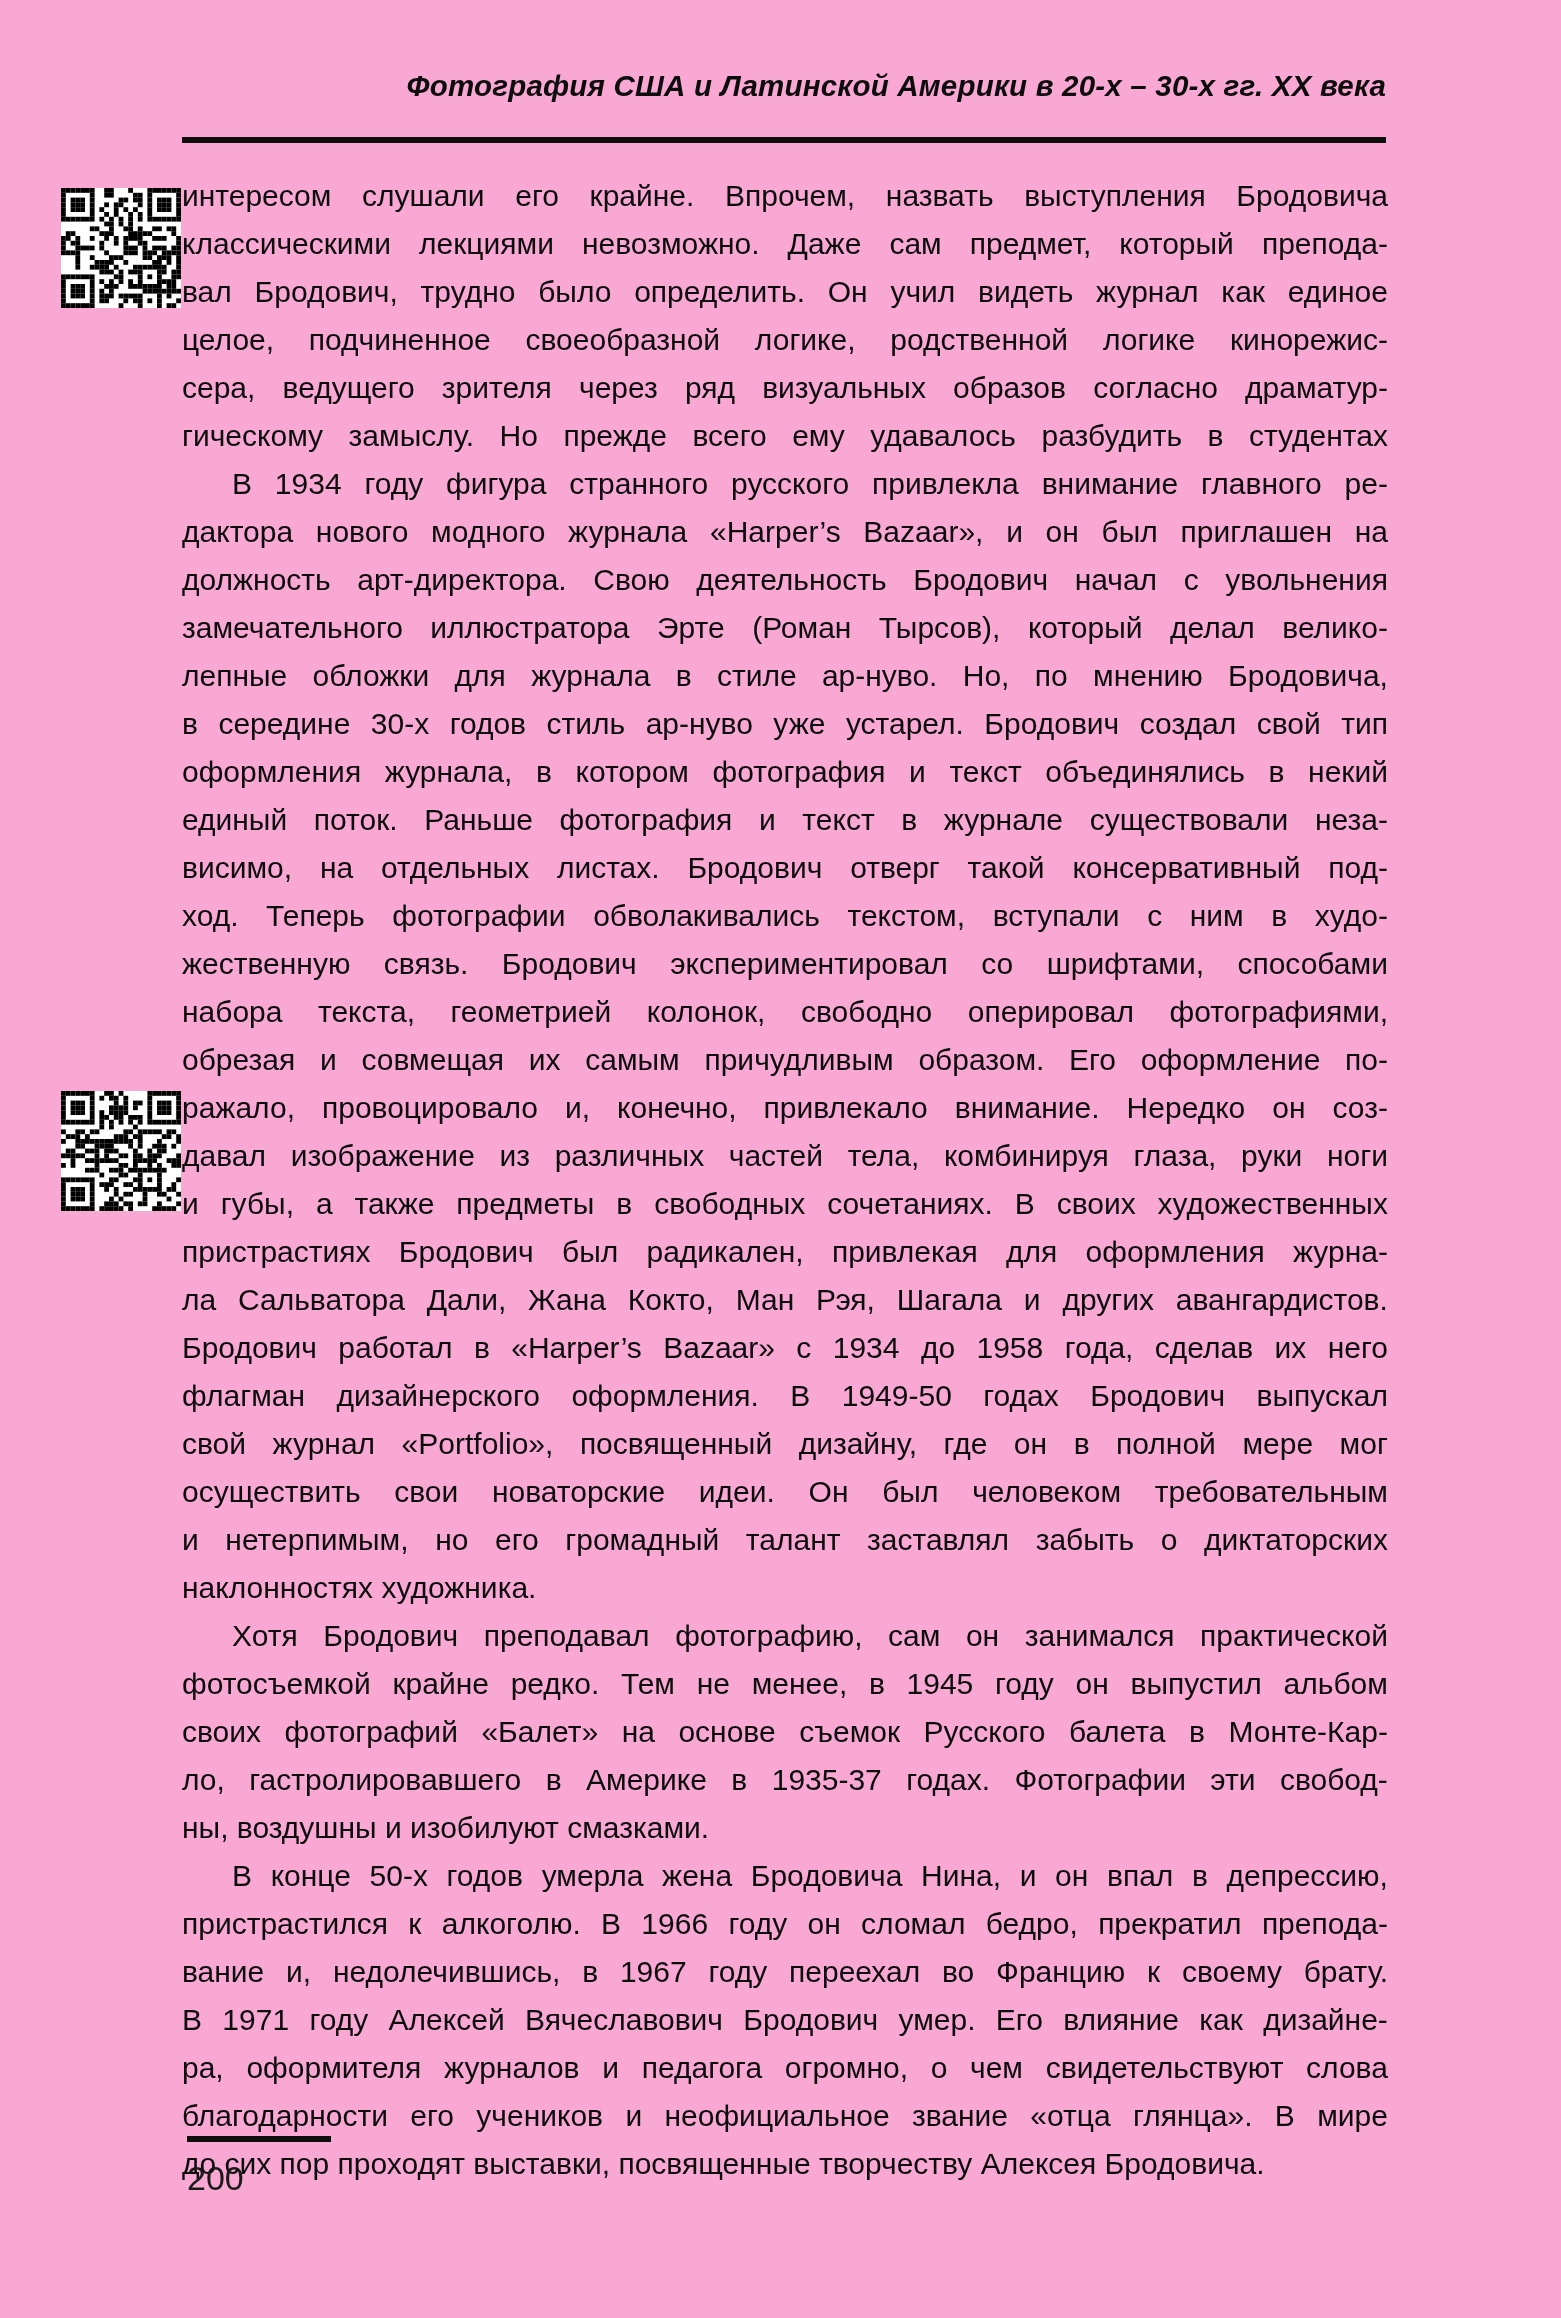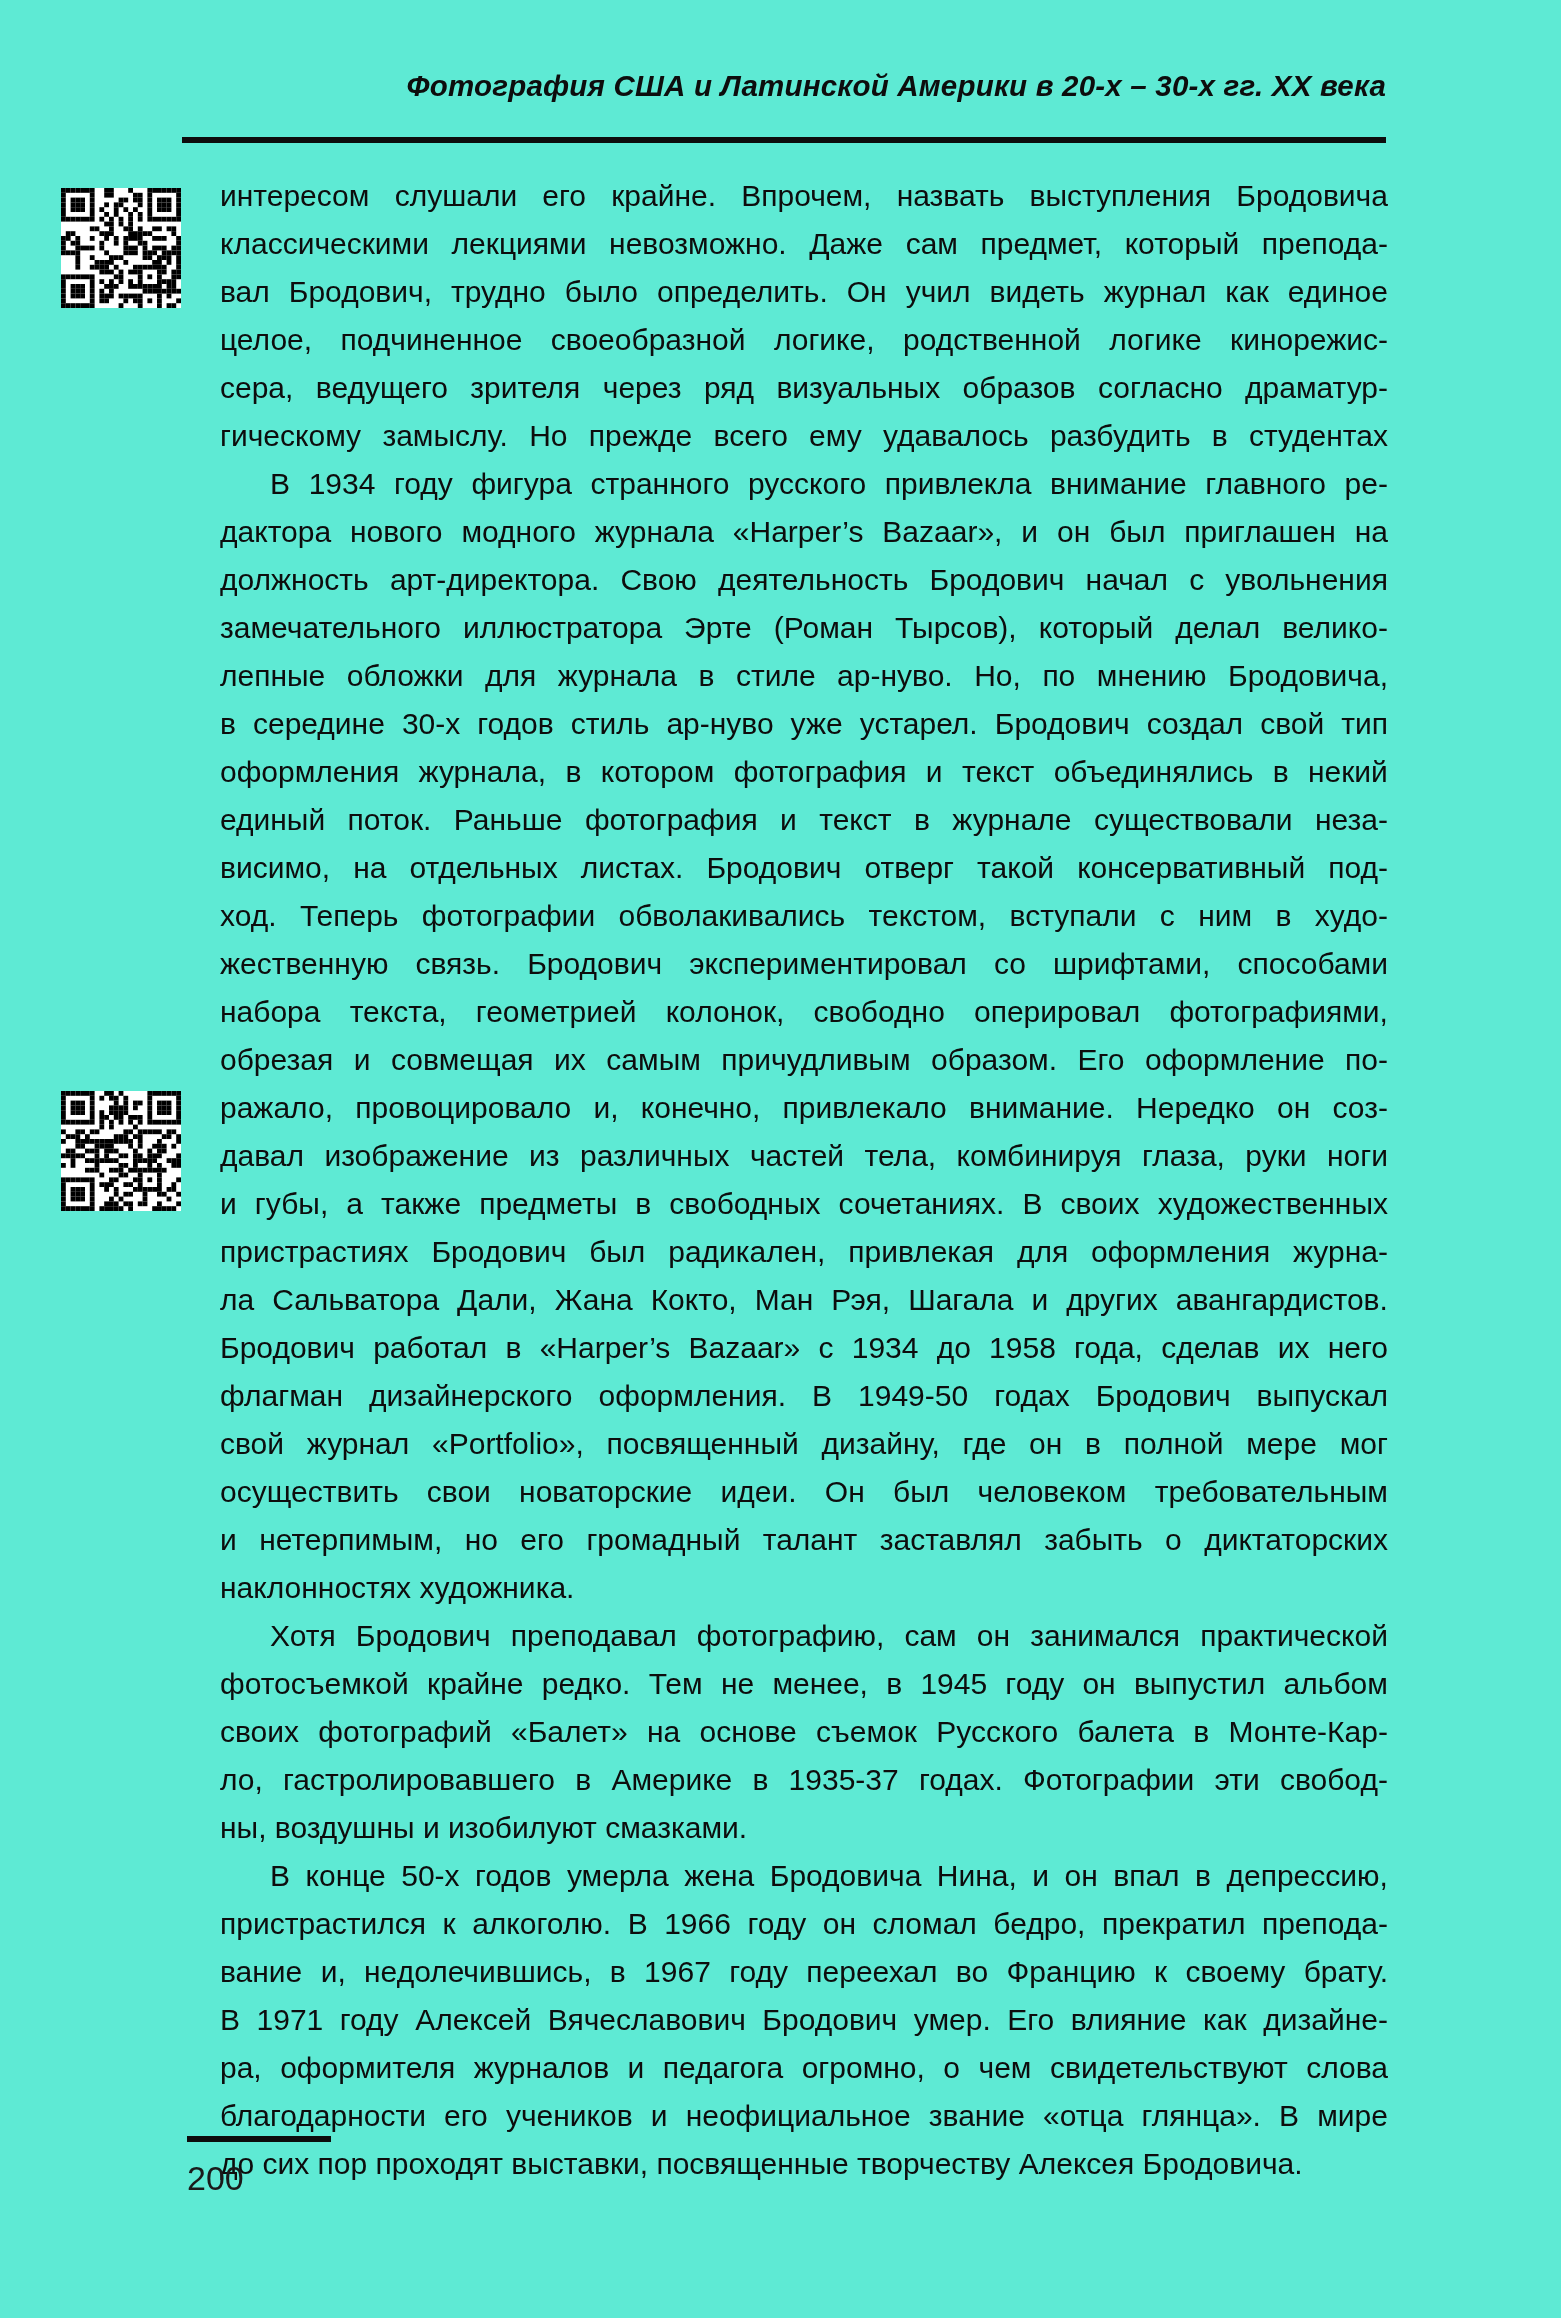--- a/index.html
+++ b/index.html
@@ -8,21 +8,21 @@
     background: #ffffff;
   }
   body {
     font-family: "Liberation Sans", "DejaVu Sans", sans-serif;
     color: #111111;
   }
   .page {
     position: relative;
     width: 1562px;
     height: 2319px;
-    background: #5eead4;
+    background: #f9a8d4;
     overflow: hidden;
     box-sizing: border-box;
   }
 
   
   .running-head {
     position: absolute;
     left: 182px;
     top: 69px;
     width: 1204px;
@@ -60,21 +60,20 @@
     hyphens: manual;
     -webkit-hyphens: manual;
   }
   .textcol p.indent {
     text-indent: 50px;
   }
   
   .textcol p span.line {
     display: block;
     white-space: pre;
-    margin-left: 38px;
   }
   
   .textcol p span.line.just {
     display: flex;
     justify-content: space-between;
     white-space: pre;
   }
   .textcol p span.line.just > span { white-space: pre; }
   .textcol p span.line.last {
     display: block;

